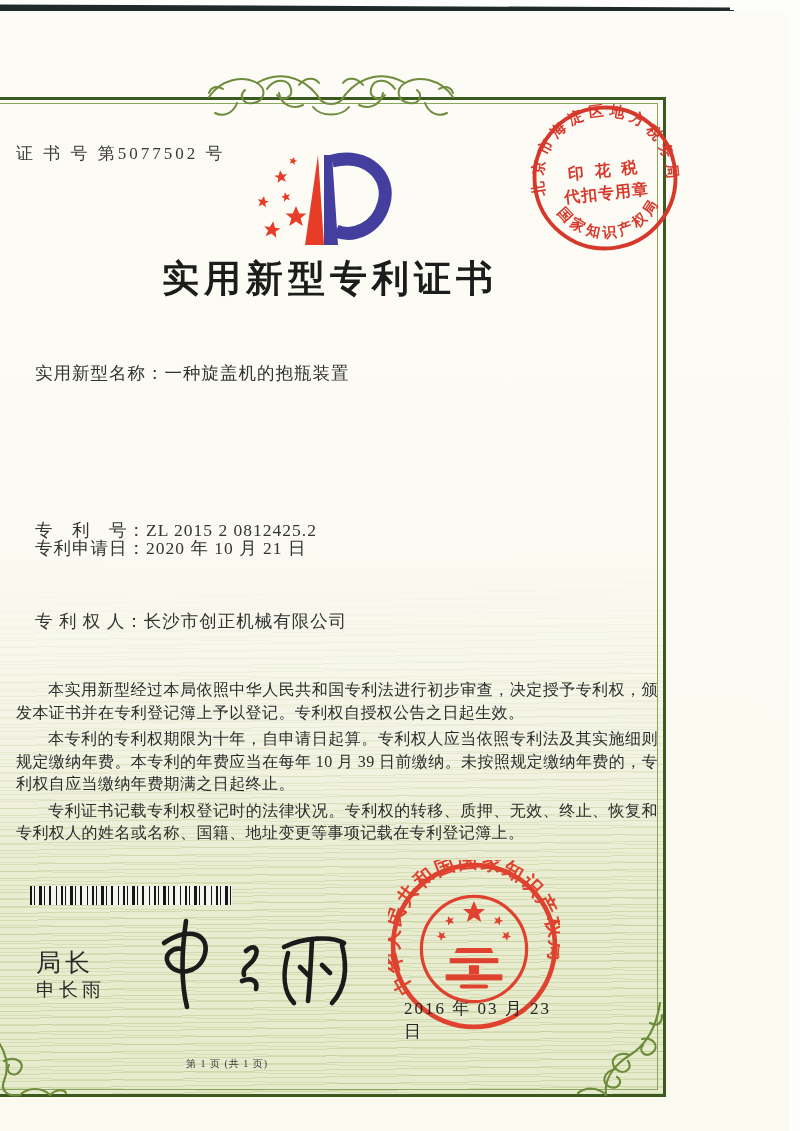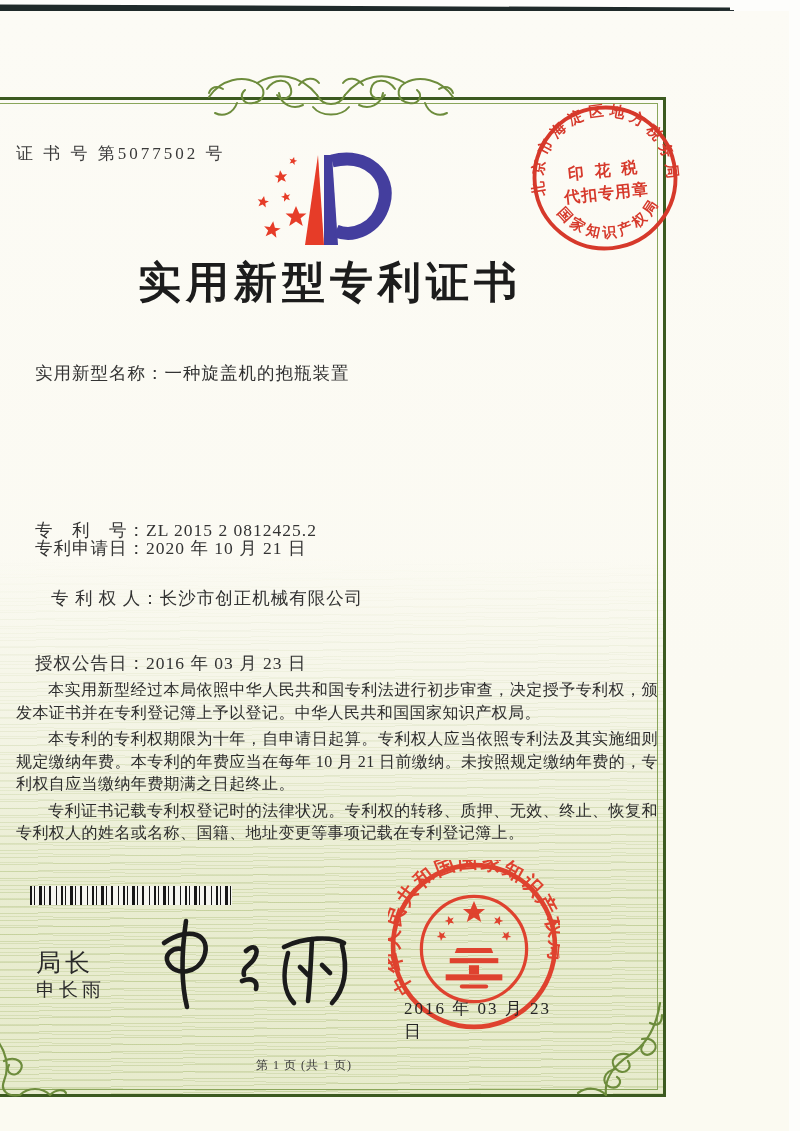--- a/index.html
+++ b/index.html
@@ -22,33 +22,33 @@
     background:
       repeating-linear-gradient(179.2deg,rgba(170,188,118,.38) 0 1px,transparent 1px 7px),
       repeating-linear-gradient(180.8deg,rgba(170,188,118,.28) 0 1px,transparent 1px 9px);
     -webkit-mask-image:linear-gradient(180deg,transparent 0%,rgba(0,0,0,.5) 40%,#000 65%);
     mask-image:linear-gradient(180deg,transparent 0%,rgba(0,0,0,.5) 40%,#000 65%);}
   
   .frame-outer{left:-30px;top:86px;width:690px;height:994px;border:3px solid #3c5a20;}
   .frame-inner{left:-30px;top:92px;width:686px;height:985px;border:1px solid #8aa65a;}
   
   .cert-no{left:16px;top:131px;font-size:17px;letter-spacing:3px;color:#3a3a3a;}
-  .title{left:110px;top:243px;width:440px;text-align:center;font-size:43px;font-weight:700;letter-spacing:5px;color:#1c1c1c;}
+  .title{left:110px;top:243px;width:440px;text-align:center;font-size:37px;font-weight:700;letter-spacing:5px;color:#1c1c1c;}
   .field{left:35px;width:600px;font-size:17.5px;letter-spacing:1px;color:#333;}
   .field .lab{color:#333;}
   .field .val{color:#333;}
-  .f0{top:350px;font-family:Liberation Mono, monospace;} .f1{top:409px;} .f2{top:467px;margin-top:40px;} .f3{top:525px;} .f4{top:575px;margin-left:16px;} .f5{top:640px;}
+  .f0{top:350px;font-family:Liberation Mono, monospace;} .f1{top:409px;} .f2{top:467px;margin-top:40px;} .f3{top:525px;} .f4{top:598px;} .f5{top:640px;}
   .body-text{left:16px;top:668px;width:642px;font-size:16px;line-height:22.5px;color:#2d2d2d;letter-spacing:.4px;text-align:justify;}
   .body-text p{margin:0 0 4px 0;text-indent:2em;}
   .barcode{left:30px;top:875px;width:202px;height:19px;
     background:
       repeating-linear-gradient(90deg,#161616 0 2px,#f5f5f0 2px 4px,#161616 4px 5px,#f5f5f0 5px 9px,#161616 9px 12px,#f5f5f0 12px 14px,#161616 14px 15px,#f5f5f0 15px 19px,#161616 19px 21px,#f5f5f0 21px 26px,#161616 26px 27px,#f5f5f0 27px 31px);}
   .signer-title{left:36px;top:935px;font-size:25px;letter-spacing:4px;color:#2a2a2a;}
   .signer-name{left:36px;top:966px;font-size:19px;letter-spacing:4px;color:#2a2a2a;}
-  .footer-page{left:204px;top:1046px;width:200px;text-align:center;font-size:12px;letter-spacing:1px;color:#3a3a3a;}
+  .footer-page{left:186px;top:1046px;width:200px;font-size:10px;letter-spacing:1px;color:#3a3a3a;}
   .seal-date{left:404px;top:997px;width:170px;font-size:17px;letter-spacing:2px;color:#252525;z-index:8;}
   .tax-stamp{left:530px;top:103px;z-index:7;transform:rotate(-6deg);}
   .office-seal{left:388px;top:860px;z-index:6;opacity:.96;}
   .logo{left:248px;top:136px;}
   .dragons{left:203px;top:56px;z-index:5;}
   .flourish-br{left:572px;top:988px;z-index:5;}
   .flourish-bl{left:-10px;top:1022px;z-index:5;}
   .signature{left:142px;top:898px;z-index:5;}
   svg{display:block;}
 </style>
@@ -129,25 +129,24 @@
     </g>
     <path d="M84,14 C120,5 143,30 136,56 C129,82 105,91 88,84" stroke="#443e9e" stroke-width="13" fill="none"></path>
   </svg>
 
   <div class="abs title">实用新型专利证书</div>
 
   <div class="abs field f0"><span class="lab">实用新型名称：</span><span class="val">一种旋盖机的抱瓶装置</span></div>
   <div class="abs field f2"><span class="lab">专　利　号：</span><span class="val">ZL 2015 2 0812425.2</span></div>
   <div class="abs field f3"><span class="lab">专利申请日：</span><span class="val">2020 年 10 月 21 日</span></div>
   <div class="abs field f4"><span class="lab">专 利 权 人：</span><span class="val">长沙市创正机械有限公司</span></div>
-  <div class="abs field f5"><span class="lab">授权公告日：</span><span class="val">2016 年 03 月 23 日</span></div>
 
   <div class="abs body-text">
-    <p>本实用新型经过本局依照中华人民共和国专利法进行初步审查，决定授予专利权，颁发本证书并在专利登记簿上予以登记。中华人民共和国国家知识产权局。</p>
-    <p>本专利的专利权期限为十年，自申请日起算。专利权人应当依照专利法及其实施细则规定缴纳年费。本专利的年费应当在每年 10 月 21 日前缴纳。未按照规定缴纳年费的，专利权自应当缴纳年费期满之日起终止。</p>
+    <p>本实用新型经过本局依照中华人民共和国专利法进行初步审查，决定授予专利权，颁发本证书并在专利登记簿上予以登记。专利权自授权公告之日起生效。</p>
+    <p>本专利的专利权期限为十年，自申请日起算。专利权人应当依照专利法及其实施细则规定缴纳年费。本专利的年费应当在每年 10 月 39 日前缴纳。未按照规定缴纳年费的，专利权自应当缴纳年费期满之日起终止。</p>
     <p>专利证书记载专利权登记时的法律状况。专利权的转移、质押、无效、终止、恢复和专利权人的姓名或名称、国籍、地址变更等事项记载在专利登记簿上。</p>
   </div>
 
   <div class="abs barcode"></div>
 
   <div class="abs signer-title">局长</div>
   <div class="abs signer-name">申长雨</div>
 
   <svg class="abs signature" width="225" height="110" viewBox="0 0 225 110" aria-label="申长雨">
     <g stroke="#1b1b1b" stroke-width="4.6" fill="none" stroke-linecap="round">

